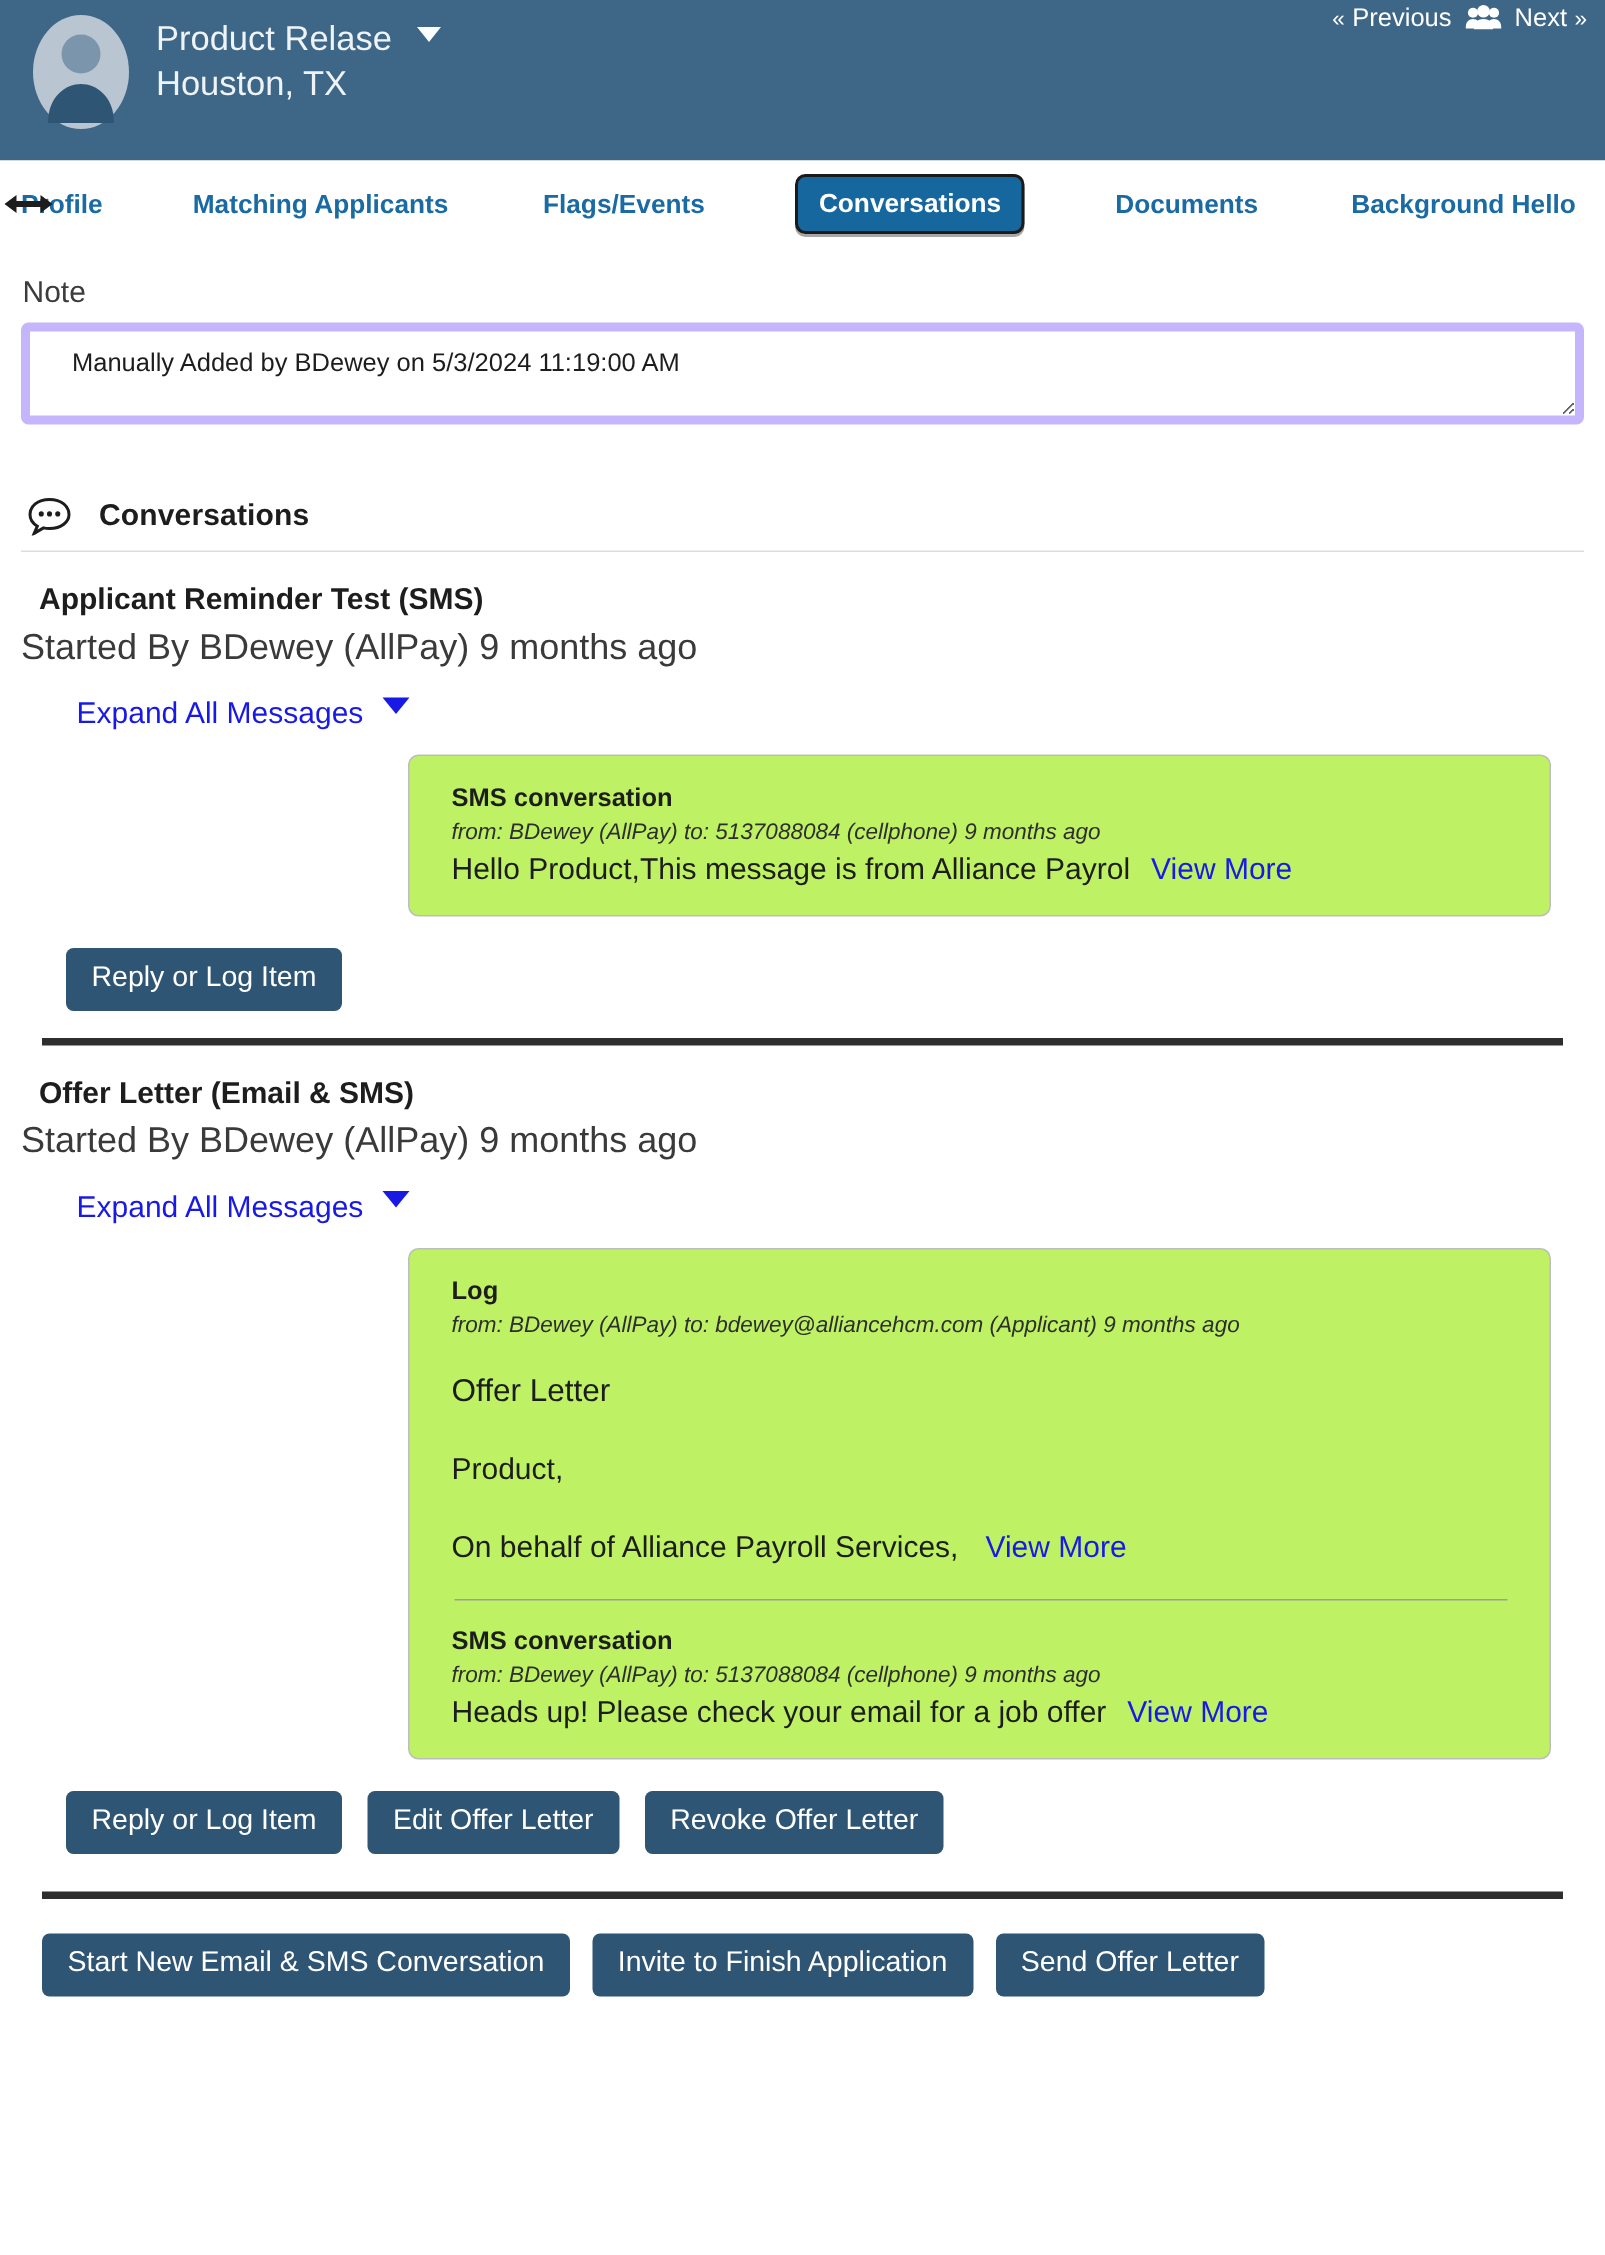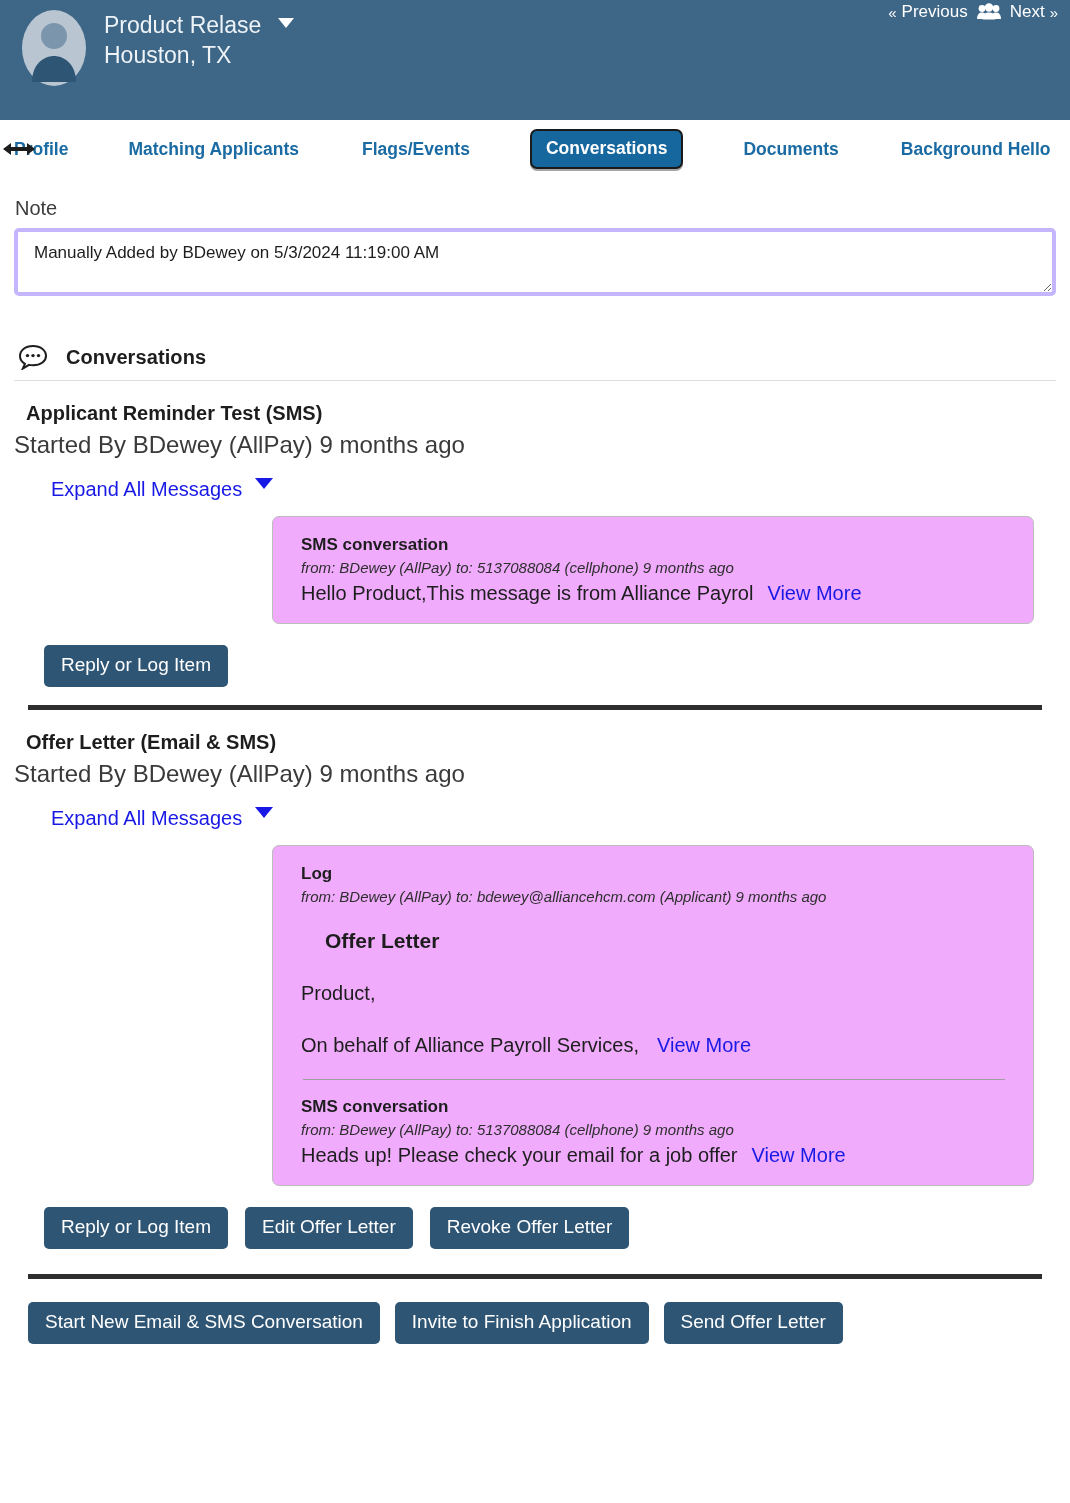--- a/index.html
+++ b/index.html
@@ -12,21 +12,21 @@
   body {
     width: 1070px;
     height: 1503px;
     font-family: "Liberation Sans", sans-serif;
     color: #212529;
     overflow: hidden;
   }
 
   
   .app-header {
-    height: 120px;
+    height: 107px;
     background: #3d6687;
     display: flex;
     align-items: flex-start;
     position: relative;
     padding: 0;
   }
   .avatar {
     width: 64px;
     height: 80px;
     margin: 8px 0 0 22px;
@@ -123,27 +123,27 @@
   .content { padding: 0 14px; }
 
   .note-label {
     font-size: 20px;
     color: #3c3c3c;
     margin: 19px 0 8px 1px;
   }
   .note-box {
     width: 1042px;
     height: 68px;
-    border: 4px solid #c4b5fd;
+    border: 6px solid #c4b5fd;
     border-radius: 5px;
     background: #ffffff;
     font-family: "Liberation Sans", sans-serif;
     font-size: 17px;
     color: #1d1d1d;
-    padding: 10px 16px;
+    padding: 10px 28px;
     resize: vertical;
     display: block;
     line-height: 1.3;
   }
 
   .section-head {
     margin-top: 48px;
     display: flex;
     align-items: center;
     gap: 18px;
@@ -184,21 +184,21 @@
   .expand-caret {
     width: 0; height: 0;
     border-left: 9px solid transparent;
     border-right: 9px solid transparent;
     border-top: 11px solid #1919e6;
   }
 
   .msg-card {
     margin: 15px 0 0 258px;
     width: 762px;
-    background: #f0abfc;
+    background: #bef264;
     border: 1px solid #bdbdbd;
     border-radius: 7px;
     padding: 18px 26px 18px 28px;
   }
   .msg-kind {
     font-size: 17px;
     font-weight: bold;
     color: #1d1d1d;
   }
   .msg-meta {
@@ -216,24 +216,23 @@
     flex-wrap: wrap;
     gap: 14px;
   }
   .view-more {
     color: #1919e6;
     font-size: 20px;
     text-decoration: none;
   }
   .letter-title {
     font-size: 21px;
-    font-weight: bold;
+    font-weight: normal;
     color: #1d1d1d;
     margin-top: 24px;
-    margin-left: 24px;
   }
   .letter-line {
     font-size: 20px;
     color: #1d1d1d;
     margin-top: 29px;
   }
   .letter-line.with-link {
     display: flex;
     align-items: baseline;
     gap: 18px;

